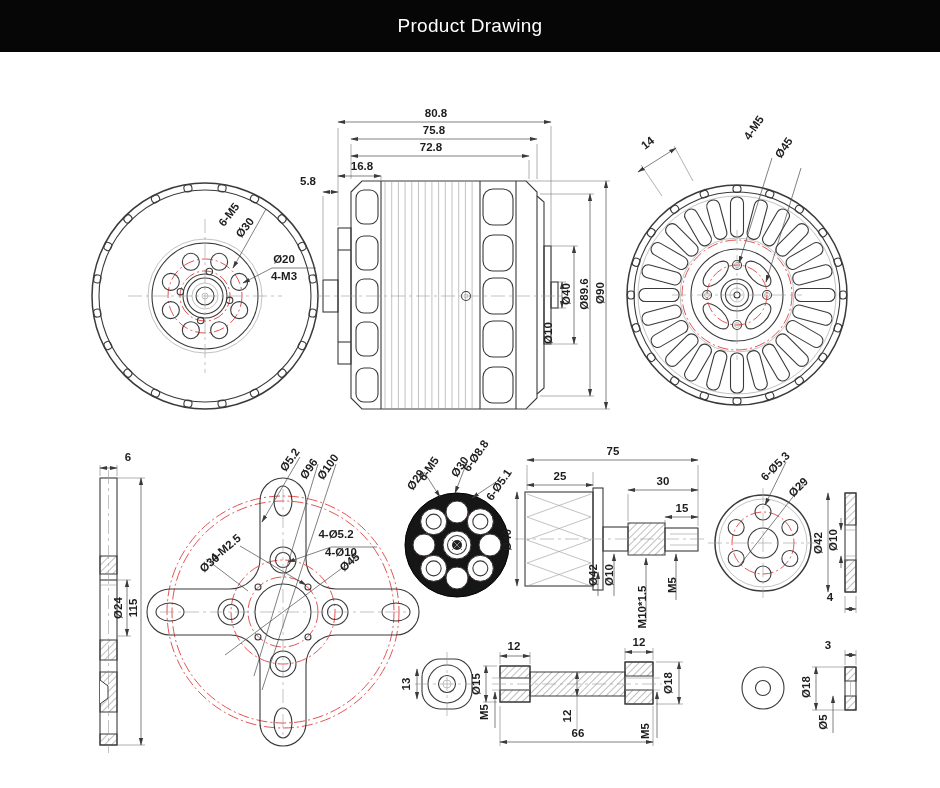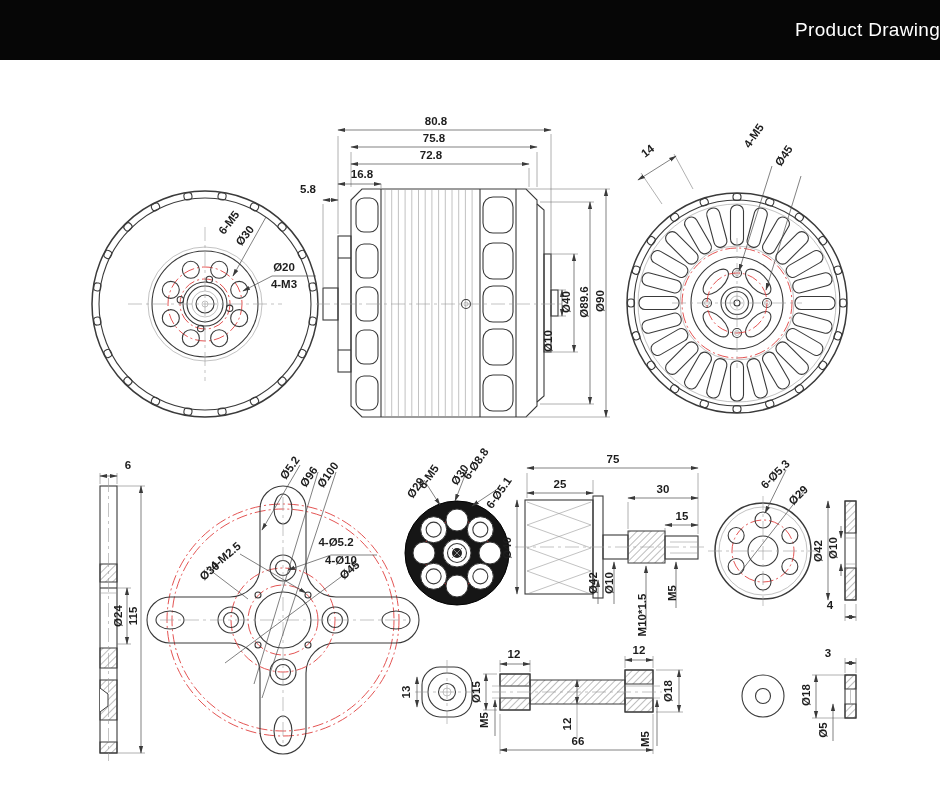--- a/index.html
+++ b/index.html
@@ -1,17 +1,17 @@
 <!DOCTYPE html>
 <html style="--red: #e0413f; --ink: #3a3a3a;"><head>
 <meta charset="utf-8">
 <style>
   html,body{margin:0;padding:0;background:#ffffff;}
   body{width:940px;height:788px;overflow:hidden;font-family:"Liberation Sans",sans-serif;}
-  .header{height:60px;background:#060606;display:flex;align-items:center;justify-content:flex-end;}
+  .header{height:52px;background:#060606;display:flex;align-items:center;justify-content:center;}
   .header .title{color:#fff;font-size:19px;font-weight:500;letter-spacing:.3px;}
   .canvas-wrap{width:940px;height:736px;background:#fff;}
   
   .ln{stroke:var(--ink,#3a3a3a);fill:none;stroke-width:1.1;}
   .ln2{stroke:var(--ink,#3a3a3a);fill:none;stroke-width:1.5;}
   .lnf{stroke:var(--ink,#3a3a3a);fill:#fff;stroke-width:1;}
   .thin{stroke:#8f8f8f;fill:none;stroke-width:.55;}
   .cl{stroke:#9a9a9a;fill:none;stroke-width:.6;stroke-dasharray:14 4 3 4;}
   .red{stroke:var(--red,#e0413f);fill:none;stroke-width:.9;stroke-dasharray:11 3 2 3;}
   .dim{stroke:#4a4a4a;fill:none;stroke-width:.7;}

